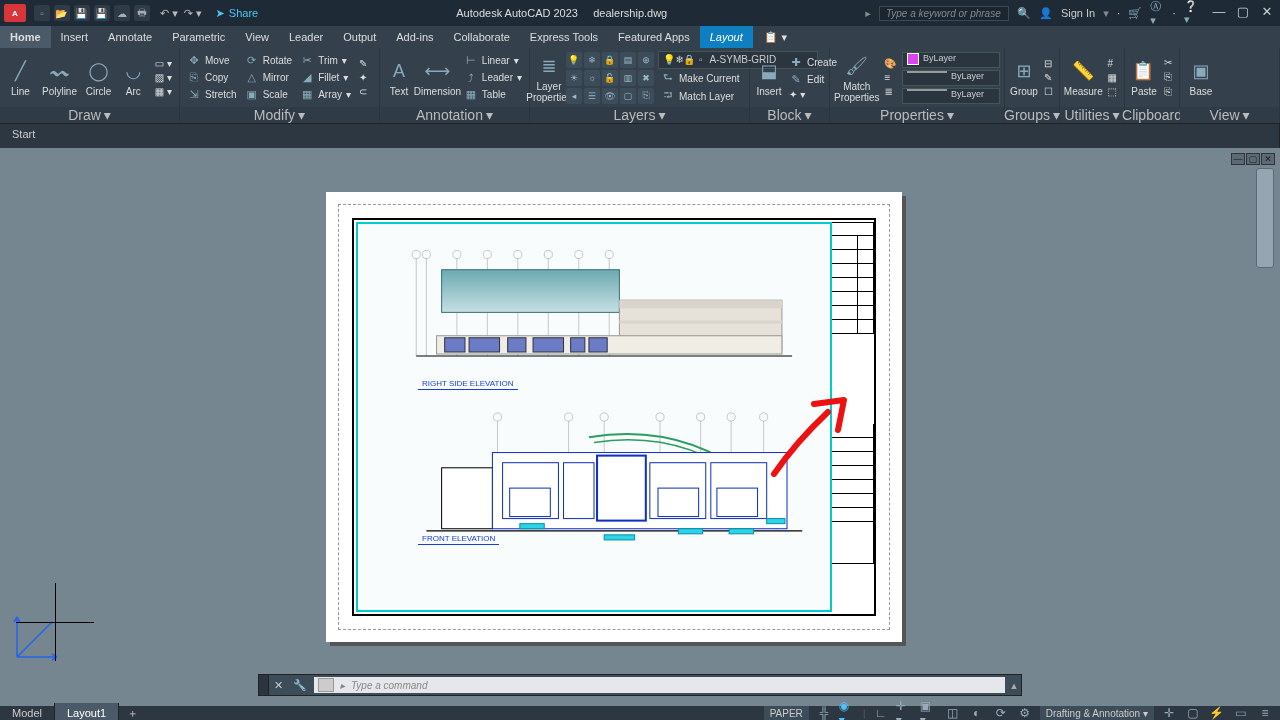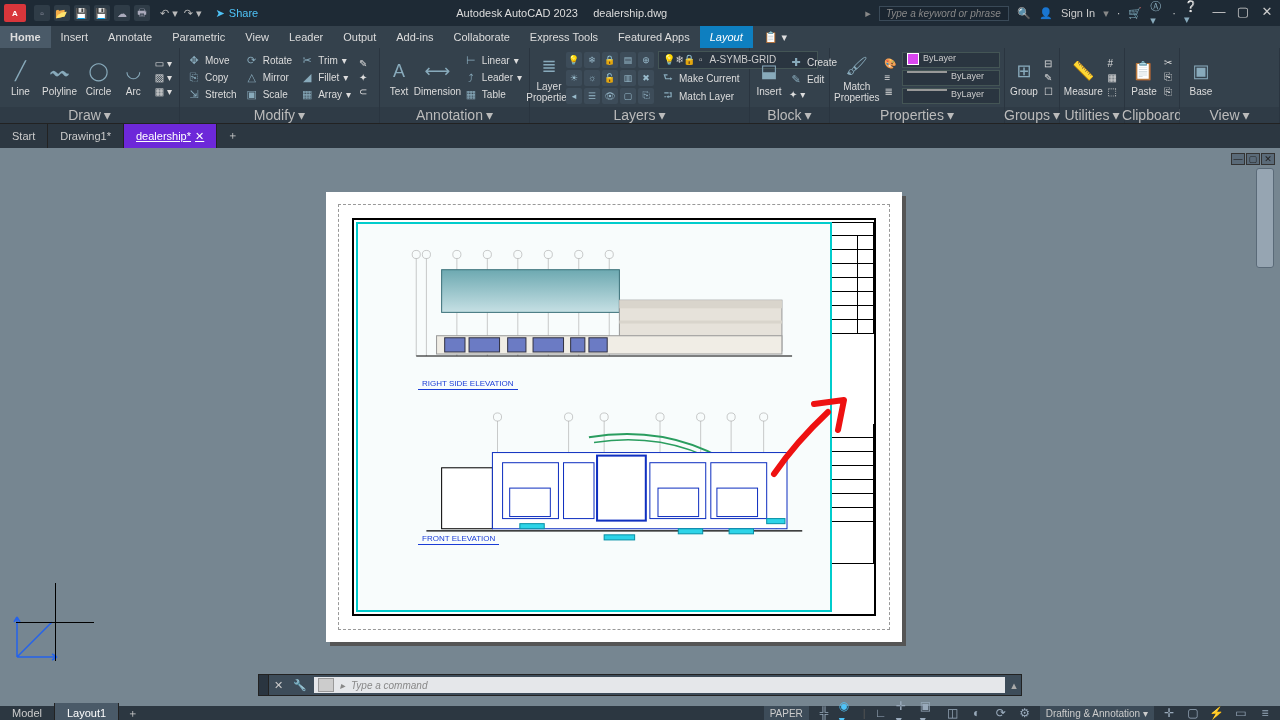--- a/index.html
+++ b/index.html
@@ -36,21 +36,21 @@
 .sm-btn { display: flex; align-items: center; gap: 4px; color: #ddd; font-size: 10px; padding: 1px 3px; white-space: nowrap; }
 .sm-ic { width: 14px; height: 14px; display:flex; align-items:center; justify-content:center; color:#8ab; font-size:11px; }
 .grid3 > div, .grid5 > div { background: #3d4c59; border-radius:2px; font-size:9px; color:#9bc; display:flex; align-items:center; justify-content:center; }
 .grid5 { display: grid; grid-template-columns: repeat(5, 16px); grid-template-rows: repeat(3, 16px); gap:2px; }
 .layer-dd { width: 160px; height: 18px; background: #2a3540; border:1px solid #455; color:#ccc; font-size:10px; display:flex; align-items:center; padding:0 4px; gap:4px; }
 .prop-dd { width: 98px; height: 16px; background: #2a3540; border:1px solid #455; color:#ccc; font-size:9px; display:flex; align-items:flex-start; padding:0 4px; gap:4px; }
 .swatch { width:12px; height:12px; background:#d946ef; border:1px solid #fff; }
 .line-sw { width: 40px; height: 2px; background: #999; }
 
 
-.filetabs { height: 24px; background: #2c3741; display: flex; align-items: stretch; font-size: 11px; }
+.filetabs { height: 24px; background: #2c3741; display: flex; align-items: stretch; font-size: 11px; flex-direction: column; }
 .ftab { padding: 4px 12px; color: #ccc; border-right: 1px solid #222; display:flex; align-items:center; gap:4px; }
 .ftab.active { background: #6d28d9; color: #fff; text-decoration: underline; }
 .ftab-add { padding: 4px 10px; color: #ccc; }
 
 
 .draw-area { position: absolute; top: 148px; left: 0; right: 0; bottom: 48px; background: #768691; }
 .doc-win-btns { position:absolute; top:5px; right:5px; display:flex; gap:1px; }
 .doc-win-btn { width:14px; height:12px; background:#5a6a78; border:1px solid #333; font-size:9px; color:#222; text-align:center; line-height:10px; }
 .paper-shadow { position:absolute; left:330px; top:48px; width:576px; height:450px; background:#555; }
 .paper { position:absolute; left:326px; top:44px; width:576px; height:450px; background:#fff; }

